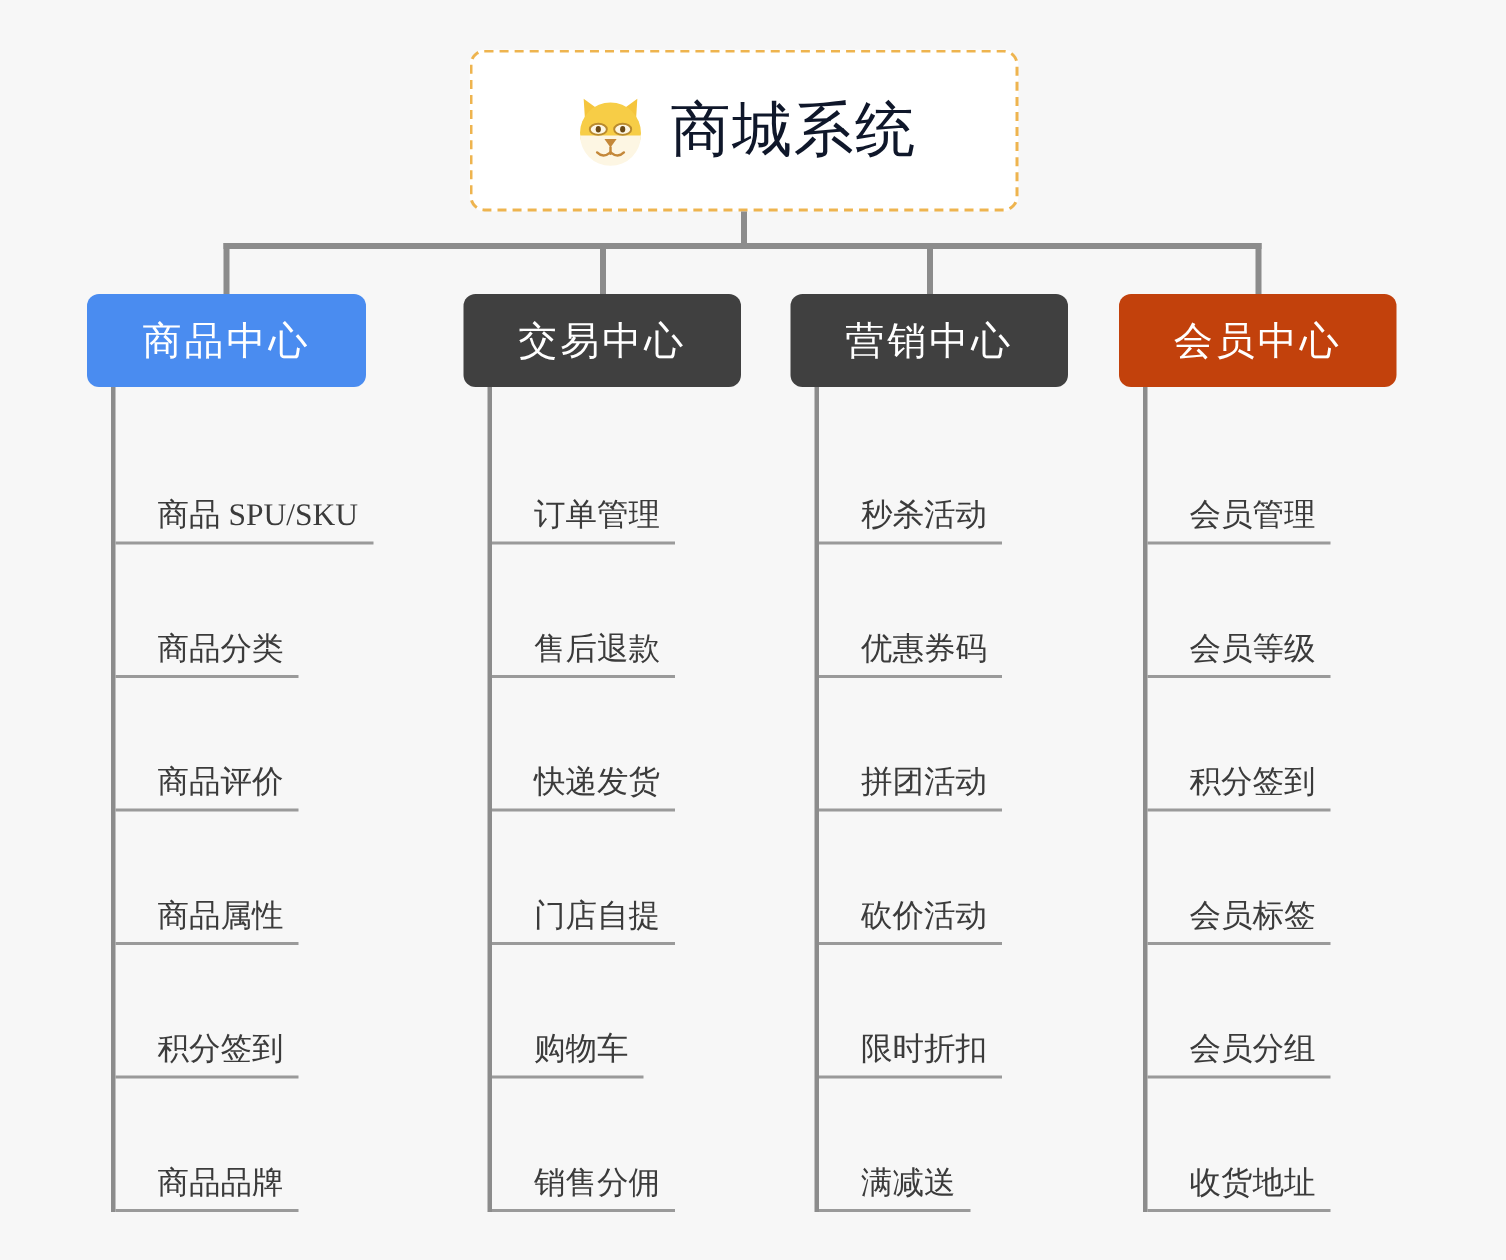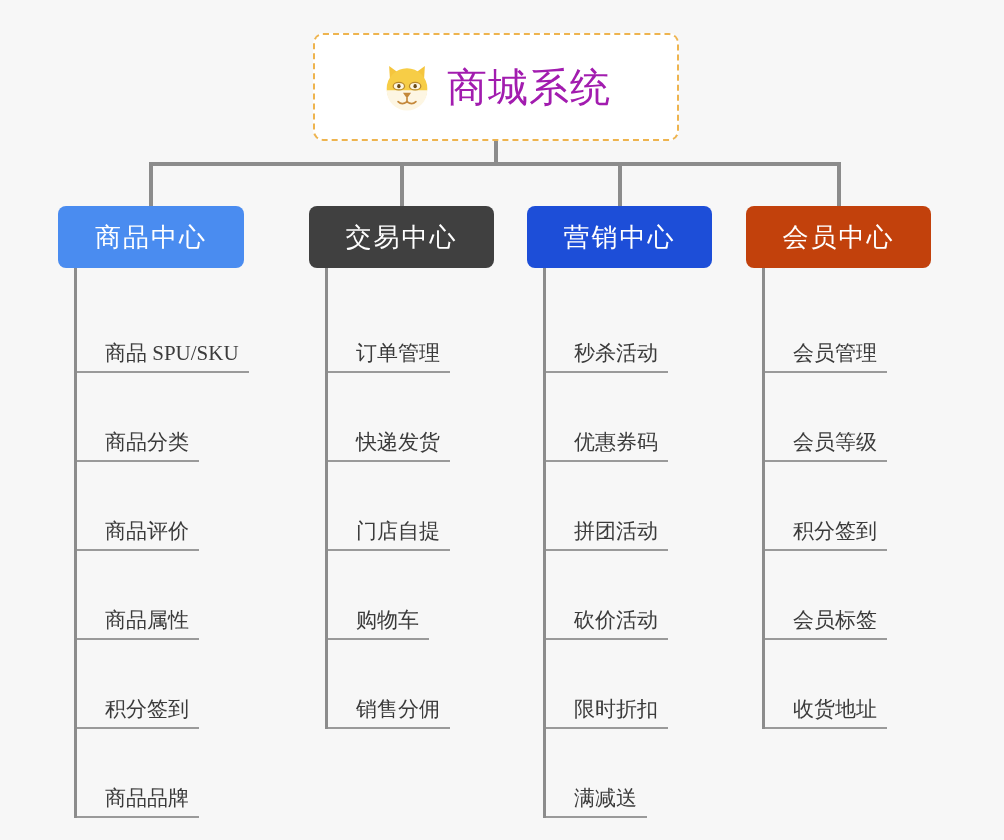--- a/index.html
+++ b/index.html
@@ -75,21 +75,21 @@
   }
   .drop-0 { left: 149px; }
   .drop-1 { left: 400px; }
   .drop-2 { left: 618px; }
   .drop-3 { left: 837px; }
 
   
   .columns {
     position: absolute;
     left: 0;
-    top: 206px;
+    top: 196px;
     width: 1004px;
     height: 634px;
   }
   .column {
     position: absolute;
     top: 0;
   }
   .col-0 { left: 58px;  width: 186px; }
   .col-1 { left: 309px; width: 185px; }
   .col-2 { left: 527px; width: 185px; }
@@ -148,21 +148,21 @@
       <ellipse cx="42" cy="31" rx="7" ry="4.6" fill="#fdf6e3"></ellipse>
       <ellipse cx="22" cy="31" rx="7" ry="4.6" fill="none" stroke="#b98a2e" stroke-width="1.6"></ellipse>
       <ellipse cx="42" cy="31" rx="7" ry="4.6" fill="none" stroke="#b98a2e" stroke-width="1.6"></ellipse>
       <ellipse cx="22" cy="31" rx="2.1" ry="2.6" fill="#6b4a16"></ellipse>
       <ellipse cx="42" cy="31" rx="2.1" ry="2.6" fill="#6b4a16"></ellipse>
       <path d="M27 39 h10 l-5 7 z" fill="#c4883a"></path>
       <path d="M32 46 v5" stroke="#c4883a" stroke-width="2" fill="none" stroke-linecap="round"></path>
       <path d="M32 50 q-6 5 -11 0" stroke="#c4883a" stroke-width="2" fill="none" stroke-linecap="round"></path>
       <path d="M32 50 q6 5 11 0" stroke="#c4883a" stroke-width="2" fill="none" stroke-linecap="round"></path>
     </svg>
-    <span class="root-title" style="color: #a21caf;">商城系统</span>
+    <span class="root-title" style="color: #0f172a;">商城系统</span>
   </div>
 
   <div class="conn conn-stem" style="background: rgb(140, 140, 140);"></div>
   <div class="conn conn-bus" style="background: rgb(140, 140, 140);"></div>
   <div class="conn conn-drop drop-0" style="background: rgb(140, 140, 140);"></div>
   <div class="conn conn-drop drop-1" style="background: rgb(140, 140, 140);"></div>
   <div class="conn conn-drop drop-2" style="background: rgb(140, 140, 140);"></div>
   <div class="conn conn-drop drop-3" style="background: rgb(140, 140, 140);"></div>
 
   <div class="columns">
@@ -195,36 +195,39 @@
 
     <div class="column col-1">
       <div class="cat-header" style="background-color: #404040;">
         <span>交易中心</span>
       </div>
       <div class="leaves">
         <div class="leaf">
             <span class="leaf-label">订单管理</span>
           </div>
         <div class="leaf">
+            <span class="leaf-label">售后退款</span>
+          </div>
+        <div class="leaf">
             <span class="leaf-label">快递发货</span>
           </div>
         <div class="leaf">
             <span class="leaf-label">门店自提</span>
           </div>
         <div class="leaf">
             <span class="leaf-label">购物车</span>
           </div>
         <div class="leaf">
             <span class="leaf-label">销售分佣</span>
           </div>
       </div>
     </div>
 
     <div class="column col-2">
-      <div class="cat-header" style="background-color: #1d4ed8;">
+      <div class="cat-header" style="background-color: #404040;">
         <span>营销中心</span>
       </div>
       <div class="leaves">
         <div class="leaf">
             <span class="leaf-label">秒杀活动</span>
           </div>
         <div class="leaf">
             <span class="leaf-label">优惠券码</span>
           </div>
         <div class="leaf">
@@ -253,19 +256,22 @@
         <div class="leaf">
             <span class="leaf-label">会员等级</span>
           </div>
         <div class="leaf">
             <span class="leaf-label">积分签到</span>
           </div>
         <div class="leaf">
             <span class="leaf-label">会员标签</span>
           </div>
         <div class="leaf">
+            <span class="leaf-label">会员分组</span>
+          </div>
+        <div class="leaf">
             <span class="leaf-label">收货地址</span>
           </div>
       </div>
     </div>
 
   </div>
 </div>
 
 </body></html>

